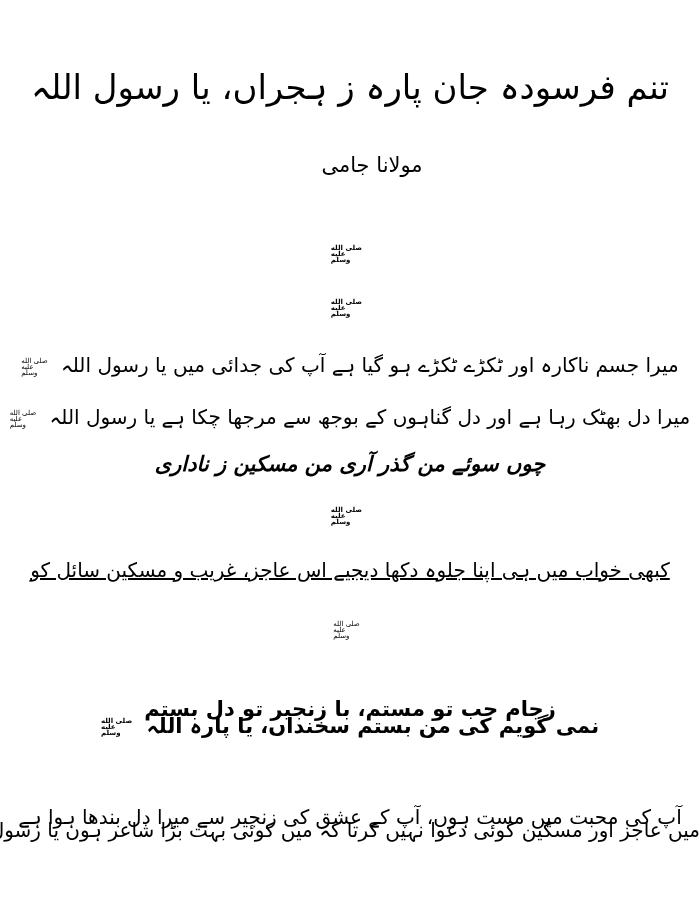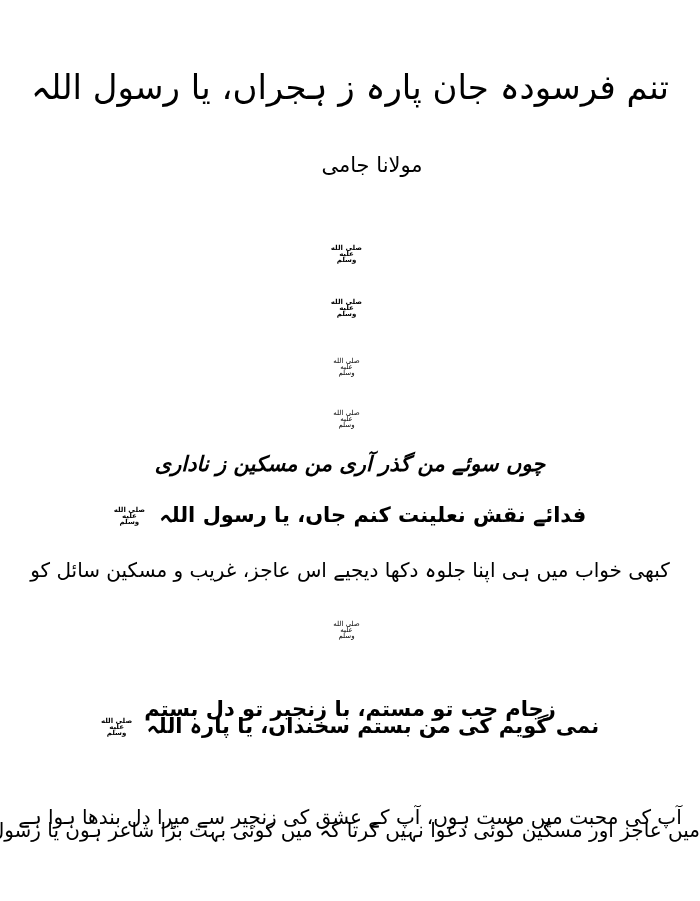--- a/index.html
+++ b/index.html
@@ -48,37 +48,37 @@
     font-size: 20px;
     line-height: 34px;
     font-weight: normal;
   }
   
   .saw {
     display: inline-block;
     vertical-align: middle;
     margin-right: 7px;
     direction: rtl;
-    text-align: center;
+    text-align: left;
     font-size: 7px;
     line-height: 6px;
     font-weight: bold;
     letter-spacing: 0;
   }
   .saw span { display: block; }
   .nastaliq .saw { font-weight: normal; }
 
   
   .l0  { top: 236px; }
   .l1  { top: 290px; }
   .l2  { top: 348px; }
   .l3  { top: 400px; }
   .l4  { top: 447px; font-style: italic; }
   .l5  { top: 498px; }
-  .l6  { top: 553px; }
+  .l6  { top: 553px; text-decoration: underline; }
   .l7  { top: 611px; }
   .l8  { top: 692px; }
   .l9  { top: 709px; }
   .l10 { top: 800px; }
   .l11 { top: 813px; }
 </style>
 </head>
 <body>
 
 <div class="line title">
@@ -99,41 +99,42 @@
 
 <div class="line naskh l1">
   <span class="saw">
     <span>صلى الله</span>
     <span>عليه</span>
     <span>وسلم</span>
   </span>
 </div>
 
 <div class="line nastaliq l2">
+  <span>میرا جسم ناکارہ اور ٹکڑے ٹکڑے ہو گیا ہے آپ کی جدائی میں یا رسول اللہ</span>
   <span class="saw">
     <span>صلى الله</span>
     <span>عليه</span>
     <span>وسلم</span>
   </span>
 </div>
 
 <div class="line nastaliq l3">
+  <span>میرا دل بھٹک رہا ہے اور دل گناہوں کے بوجھ سے مرجھا چکا ہے یا رسول اللہ</span>
   <span class="saw">
     <span>صلى الله</span>
     <span>عليه</span>
     <span>وسلم</span>
   </span>
 </div>
 
 <div class="line naskh l4">
   <span>چوں سوئے من گذر آری من مسکین ز ناداری</span>
 </div>
 
 <div class="line naskh l5">
-  <span>فدائے نقش نعلینت کنم جاں، یا رسول اللہ</span>
   <span class="saw">
     <span>صلى الله</span>
     <span>عليه</span>
     <span>وسلم</span>
   </span>
 </div>
 
 <div class="line nastaliq l6">
   <span>کبھی خواب میں ہی اپنا جلوہ دکھا دیجیے اس عاجز، غریب و مسکین سائل کو</span>
 </div>

